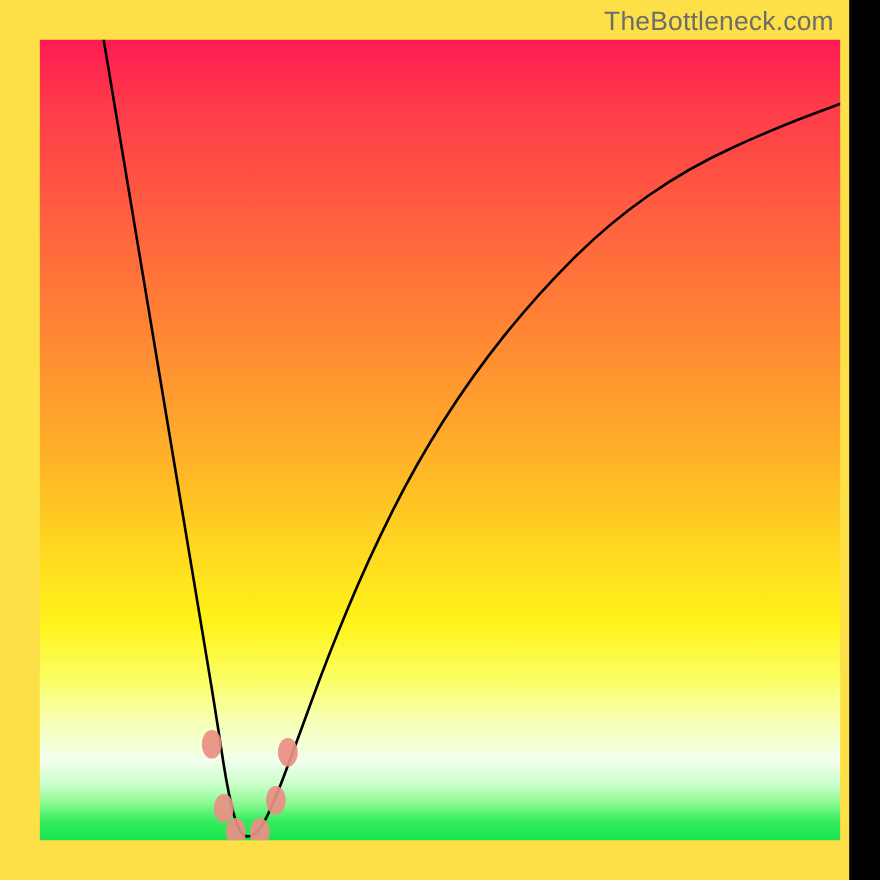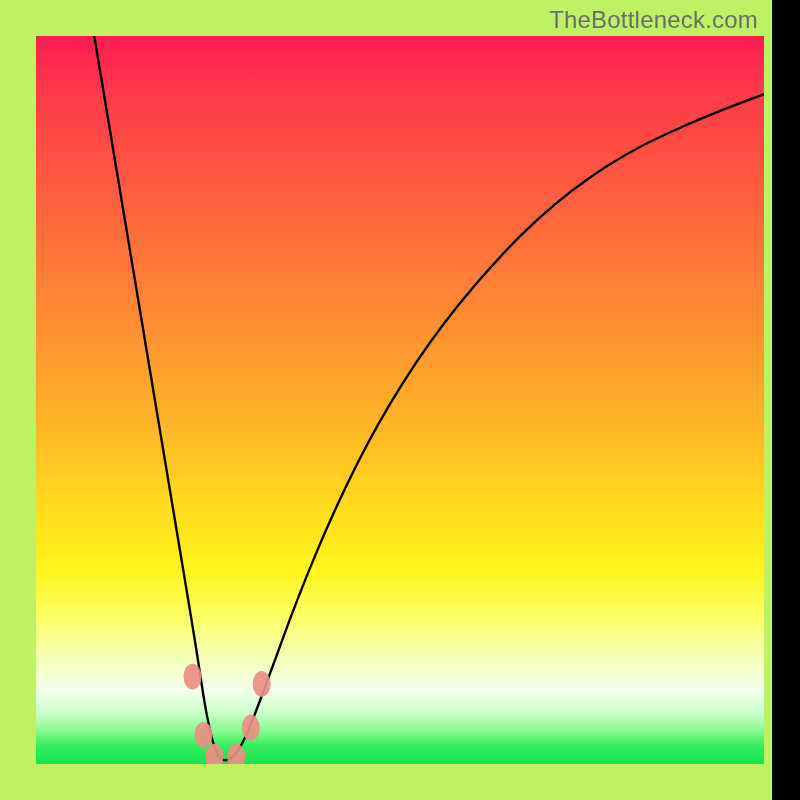--- a/index.html
+++ b/index.html
@@ -10,21 +10,21 @@
     background: #000000;
     overflow: hidden;
     font-family: Arial, Helvetica, sans-serif;
   }
   .frame {
     position: absolute;
     left: 0;
     top: 0;
     width: 772px;
     height: 800px;
-    background: #bef264;
+    background: #fde047;
   }
   .plot-area {
     position: absolute;
     left: 36px;
     top: 36px;
     width: 728px;
     height: 728px;
     overflow: hidden;
   }
   .gradient-bg {

